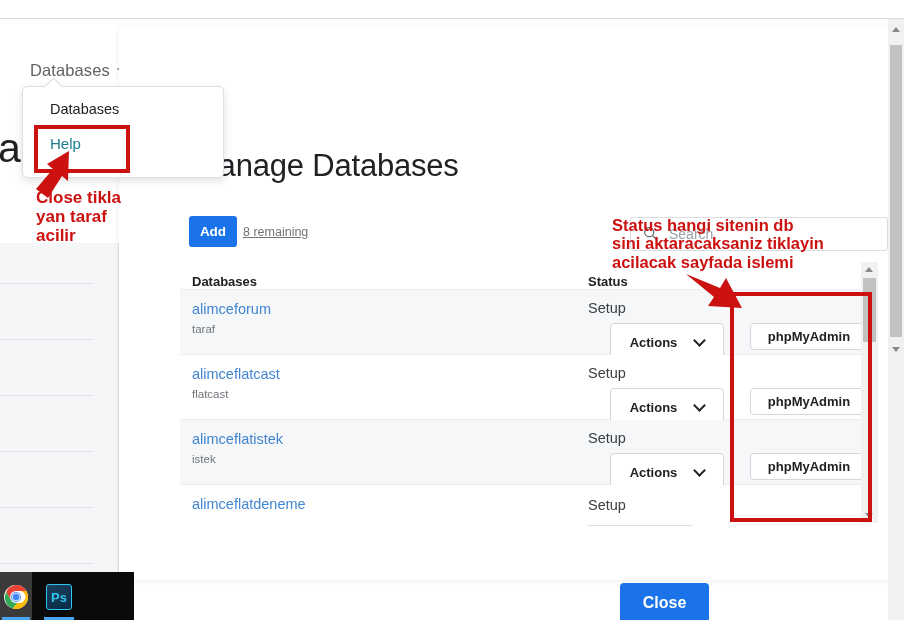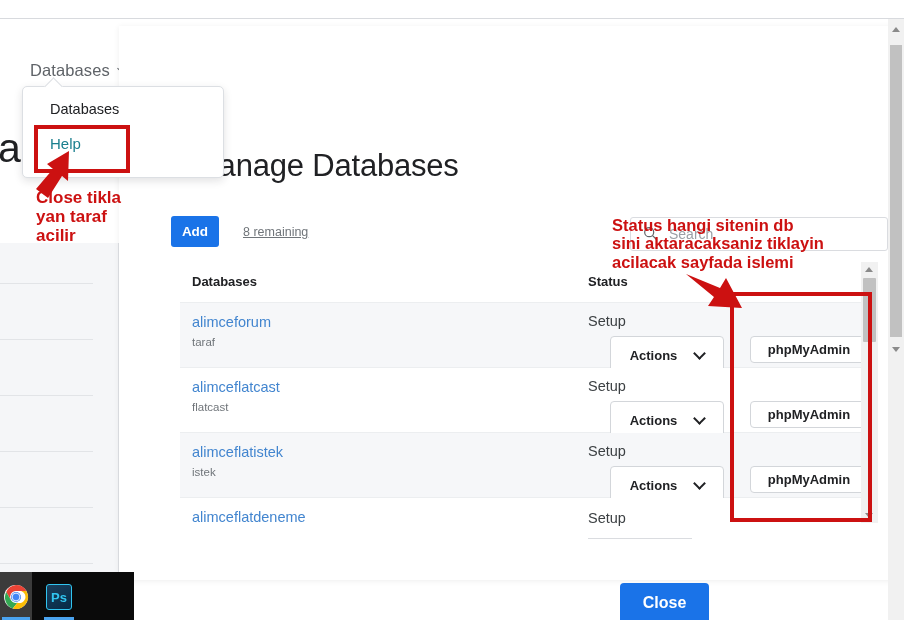--- a/index.html
+++ b/index.html
@@ -144,21 +144,21 @@
     position: absolute;
     left: 74px; top: 122px;
     font-size: 31px;
     color: #202124;
     letter-spacing: -.2px;
     font-weight: 400;
   }
 
   #add-button {
     position: absolute;
-    left: 52px; top: 190px;
+    left: 70px; top: 190px;
     width: 48px; height: 31px;
     background: #1a73e8;
     border: none;
     border-radius: 3px;
     color: #ffffff;
     font-size: 13.5px;
     font-weight: bold;
     font-family: "Liberation Sans", sans-serif;
     cursor: pointer;
     padding: 0;
@@ -209,21 +209,21 @@
     font-size: 13px;
     font-weight: bold;
     color: #202124;
     top: 0;
   }
   #th-databases { left: 12px; }
   #th-status    { left: 408px; }
 
   #table-scroll {
     position: absolute;
-    left: 61px; top: 276px;
+    left: 61px; top: 263px;
     width: 694px; height: 248px;
     overflow: hidden;
     border-top: 1px solid #eceef0;
   }
   .row {
     position: relative;
     height: 65px;
     border-bottom: 1px solid #eceef0;
     box-sizing: border-box;
   }

